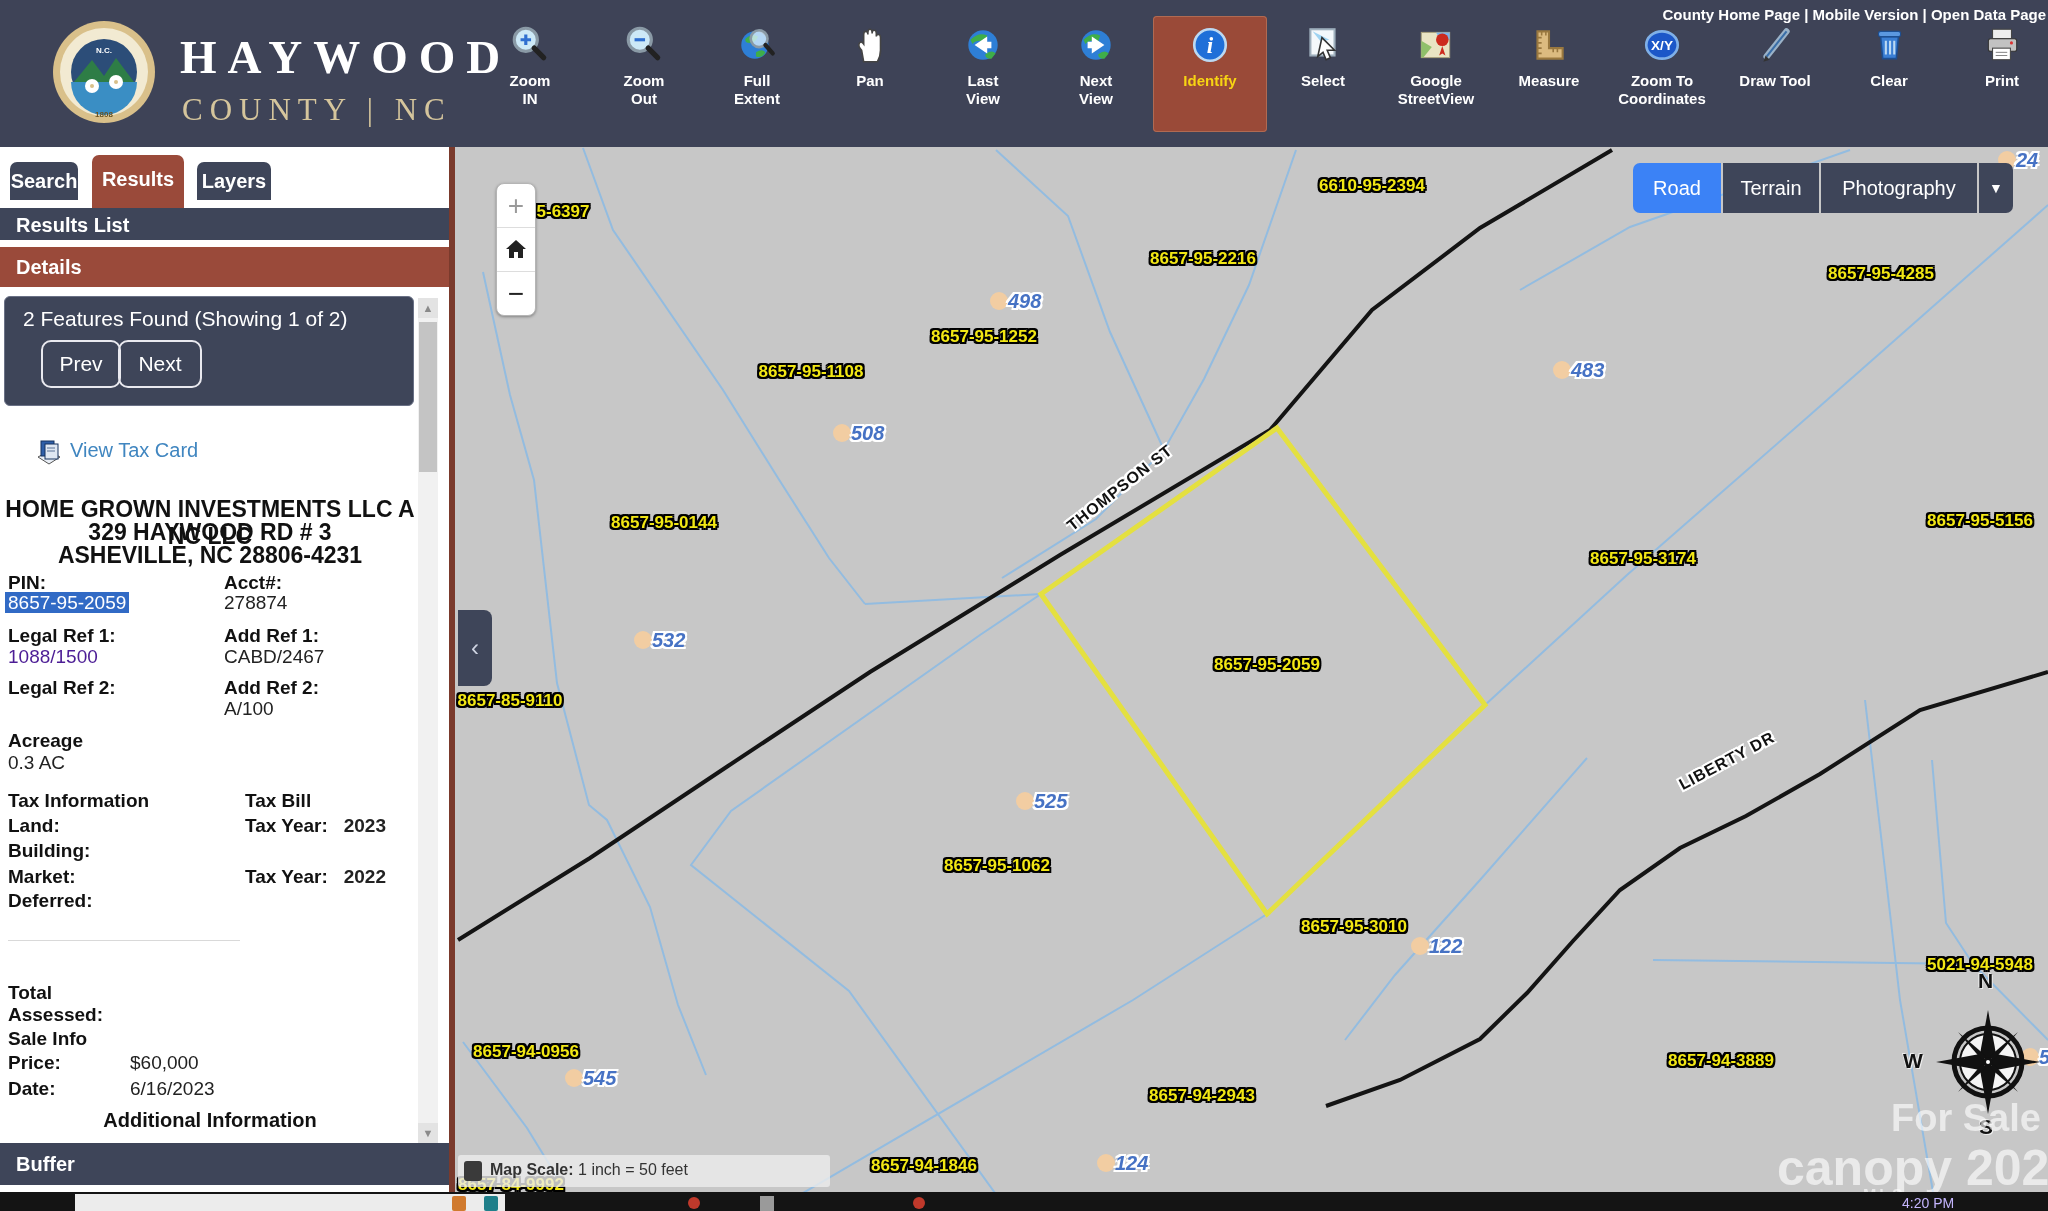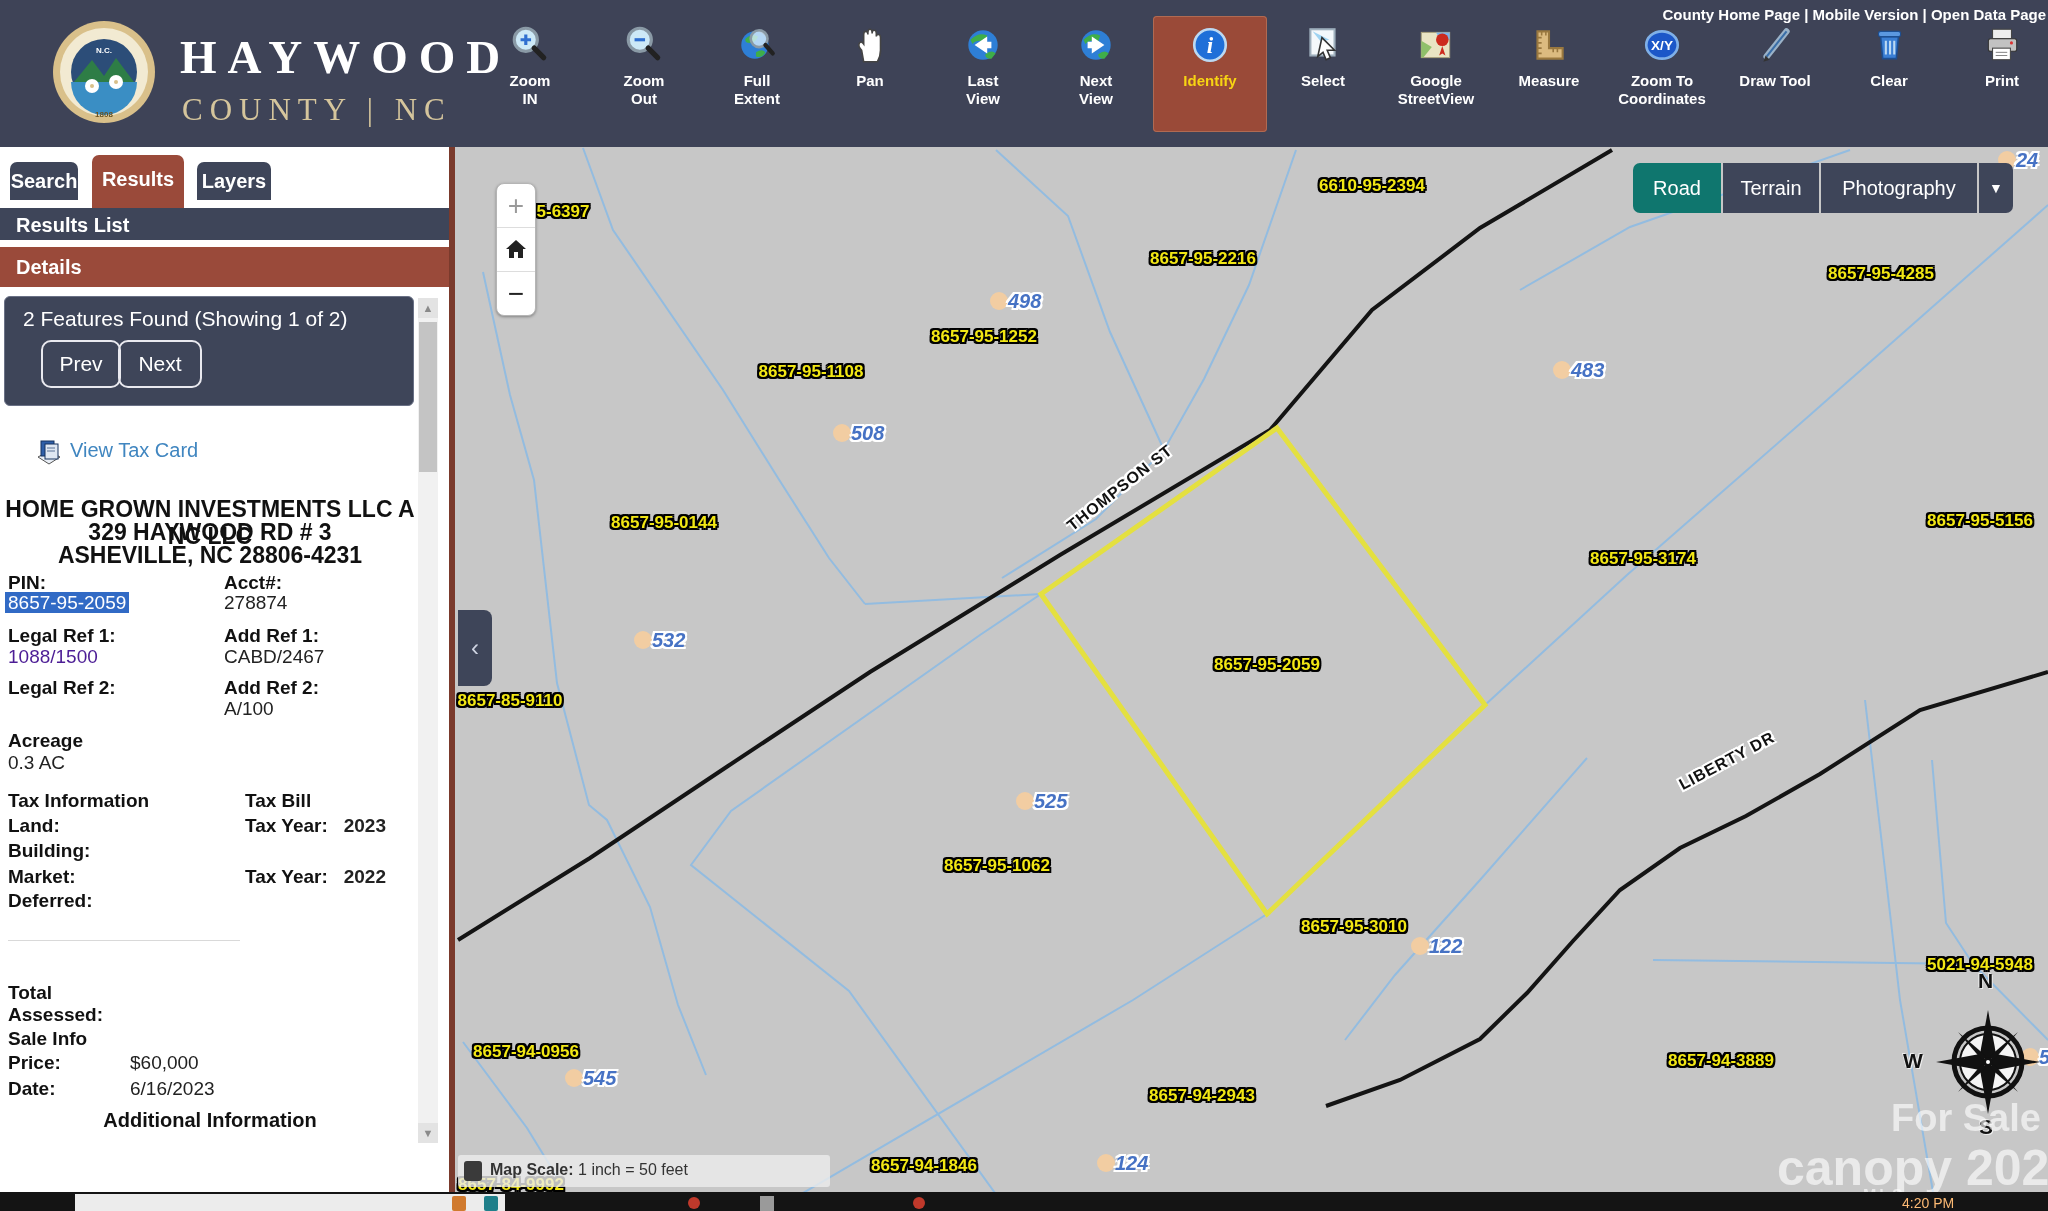--- a/index.html
+++ b/index.html
@@ -64,37 +64,37 @@
   #zoomctl{position:absolute;left:41px;top:36px;width:38px;background:#fff;border:1px solid #b5b5b5;
      border-radius:8px;box-shadow:0 1px 3px rgba(0,0,0,.35);}
   .zbtn{width:38px;height:43px;text-align:center;line-height:43px;font-size:28px;color:#222;cursor:pointer;}
   .zbtn+.zbtn{border-top:1px solid #ddd;}
   #zplus{color:#9a9a9a;}
   #collapse-tab{position:absolute;left:3px;top:463px;width:34px;height:76px;background:#3e4559;
      border-radius:0 8px 8px 0;color:#cfd4e2;font-size:24px;text-align:center;line-height:76px;cursor:pointer;}
   #basemaps{position:absolute;left:1178px;top:16px;height:50px;}
   .bm-btn{position:absolute;top:0;height:50px;background:#3e4559;color:#fff;font-size:20px;text-align:center;
      line-height:50px;cursor:pointer;}
-  .bm-btn.active{background:#0f766e;}
+  .bm-btn.active{background:#3b82f6;}
   #scalebar{position:absolute;left:3px;top:1008px;width:372px;height:32px;background:rgba(236,236,236,.8);
      border-radius:3px;}
   #scalebar .sicon{position:absolute;left:6px;top:6px;width:18px;height:20px;background:#3a3a3a;border-radius:3px;}
   #scalebar .stext{position:absolute;left:32px;top:6px;font-size:16px;color:#333;}
   #compass{position:absolute;left:1458px;top:840px;width:150px;height:150px;}
   .cdir{position:absolute;font-size:21px;font-weight:bold;color:#111;
      text-shadow:-1px -1px 0 #eee,1px 1px 0 #eee;}
   .wm{position:absolute;color:rgba(255,255,255,.62);font-weight:bold;white-space:nowrap;}
   #wm-forsale{left:1436px;top:950px;font-size:38px;}
   #wm-canopy{left:1322px;top:992px;font-size:50px;}
   #wm-mls{left:1408px;top:1040px;font-size:16px;letter-spacing:3px;}
   
   #taskbar{position:absolute;left:0;top:1192px;width:2048px;height:19px;background:#141414;}
   #tb-white{position:absolute;left:75px;top:2px;width:430px;height:17px;background:#ececec;}
   .tb-ic{position:absolute;top:4px;width:14px;height:15px;}
-  #tb-time{position:absolute;left:1902px;top:3px;color:#fdba74;font-size:14px;}
+  #tb-time{position:absolute;left:1902px;top:3px;color:#c4b5fd;font-size:14px;}
 </style>
 </head>
 <body>
 
 <div id="page">
 
   <div id="header">
     <svg id="seal" viewBox="0 0 104 104">
       <circle cx="52" cy="52" r="51" fill="#d9c08a"></circle>
       <circle cx="52" cy="52" r="44" fill="#f2ead2"></circle>
@@ -296,20 +296,21 @@
     <div class="fvalue" style="left:130px;top:931px;">6/16/2023</div>
 
     <div id="addl-info">Additional Information</div>
 
     <div id="sb-scroll">
       <div class="sb-arrow" style="top:0;">▲</div>
       <div id="sb-thumb"></div>
       <div class="sb-arrow" style="bottom:0;">▼</div>
     </div>
 
+    <div id="buffer-bar" class="accordion">Buffer</div>
   </div>
 
   <div id="map">
     <svg id="map-svg" width="1593" height="1045">
         <polyline points="28,125 55,248 79,333 102,536 134,658 152,673 195,760 223,858 251,928" fill="none" stroke="#93bce0" stroke-width="2"></polyline>
         <polyline points="8,895 72,981 107,1038" fill="none" stroke="#93bce0" stroke-width="2"></polyline>
         <polyline points="541,3 613,69 655,185 709,303" fill="none" stroke="#93bce0" stroke-width="2"></polyline>
         <polyline points="841,3 794,138 749,232 709,303 641,372 547,431" fill="none" stroke="#93bce0" stroke-width="2"></polyline>
         <polyline points="128,1 158,83 268,243 323,331 374,411 410,457" fill="none" stroke="#93bce0" stroke-width="2"></polyline>
         <polyline points="410,457 586,447" fill="none" stroke="#93bce0" stroke-width="2"></polyline>

